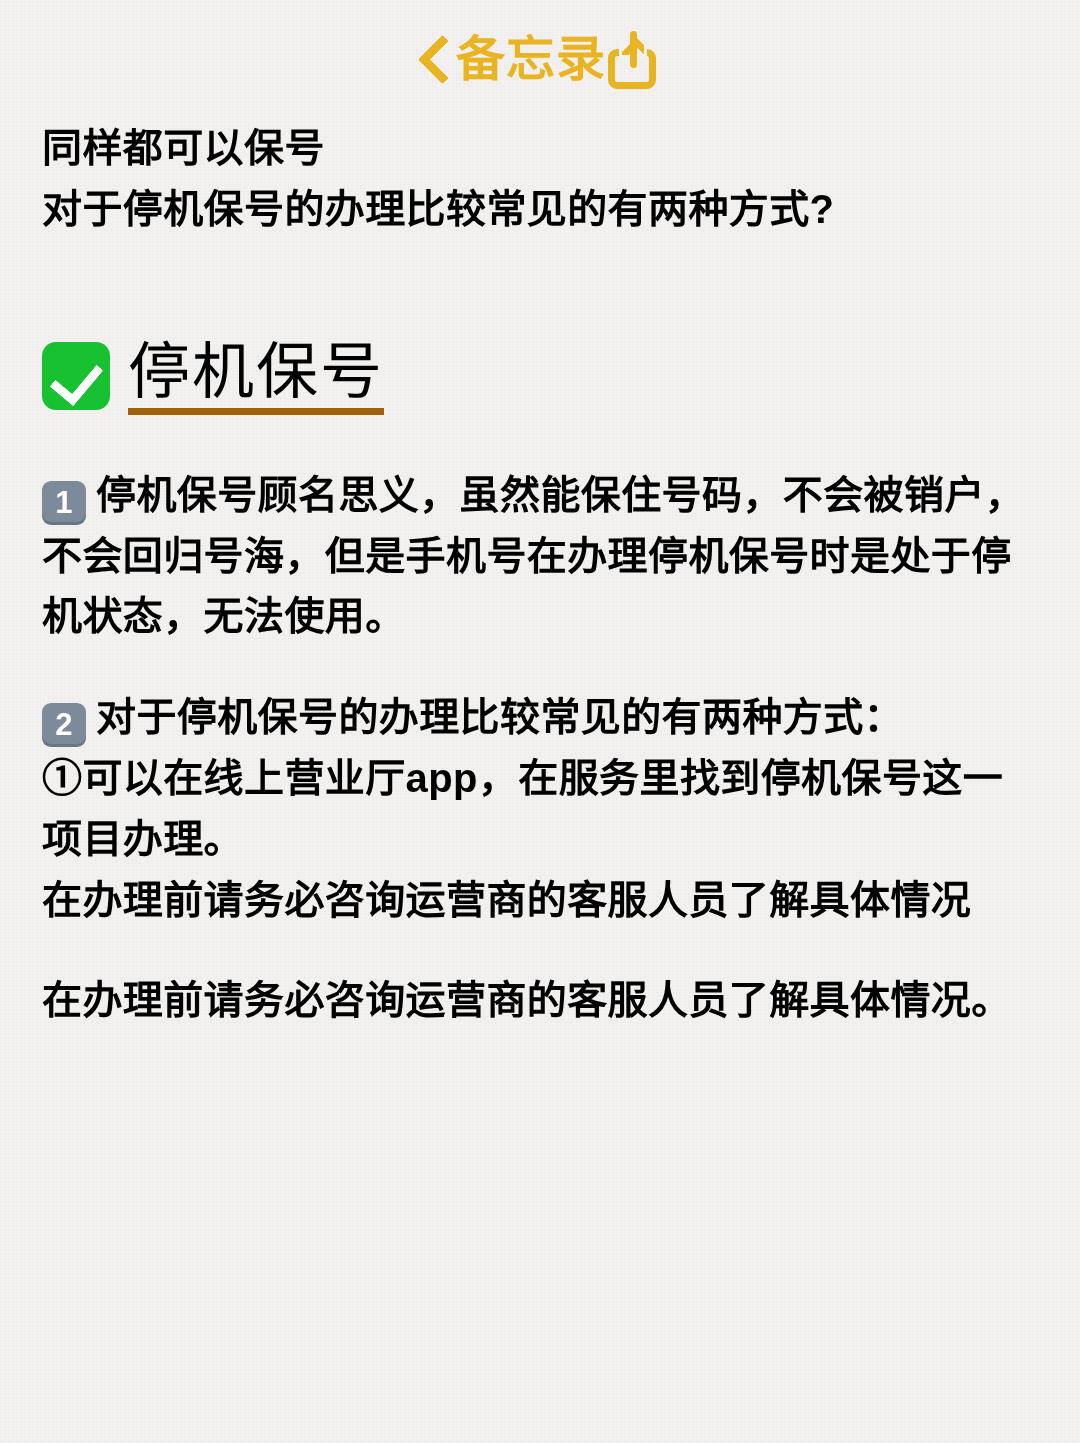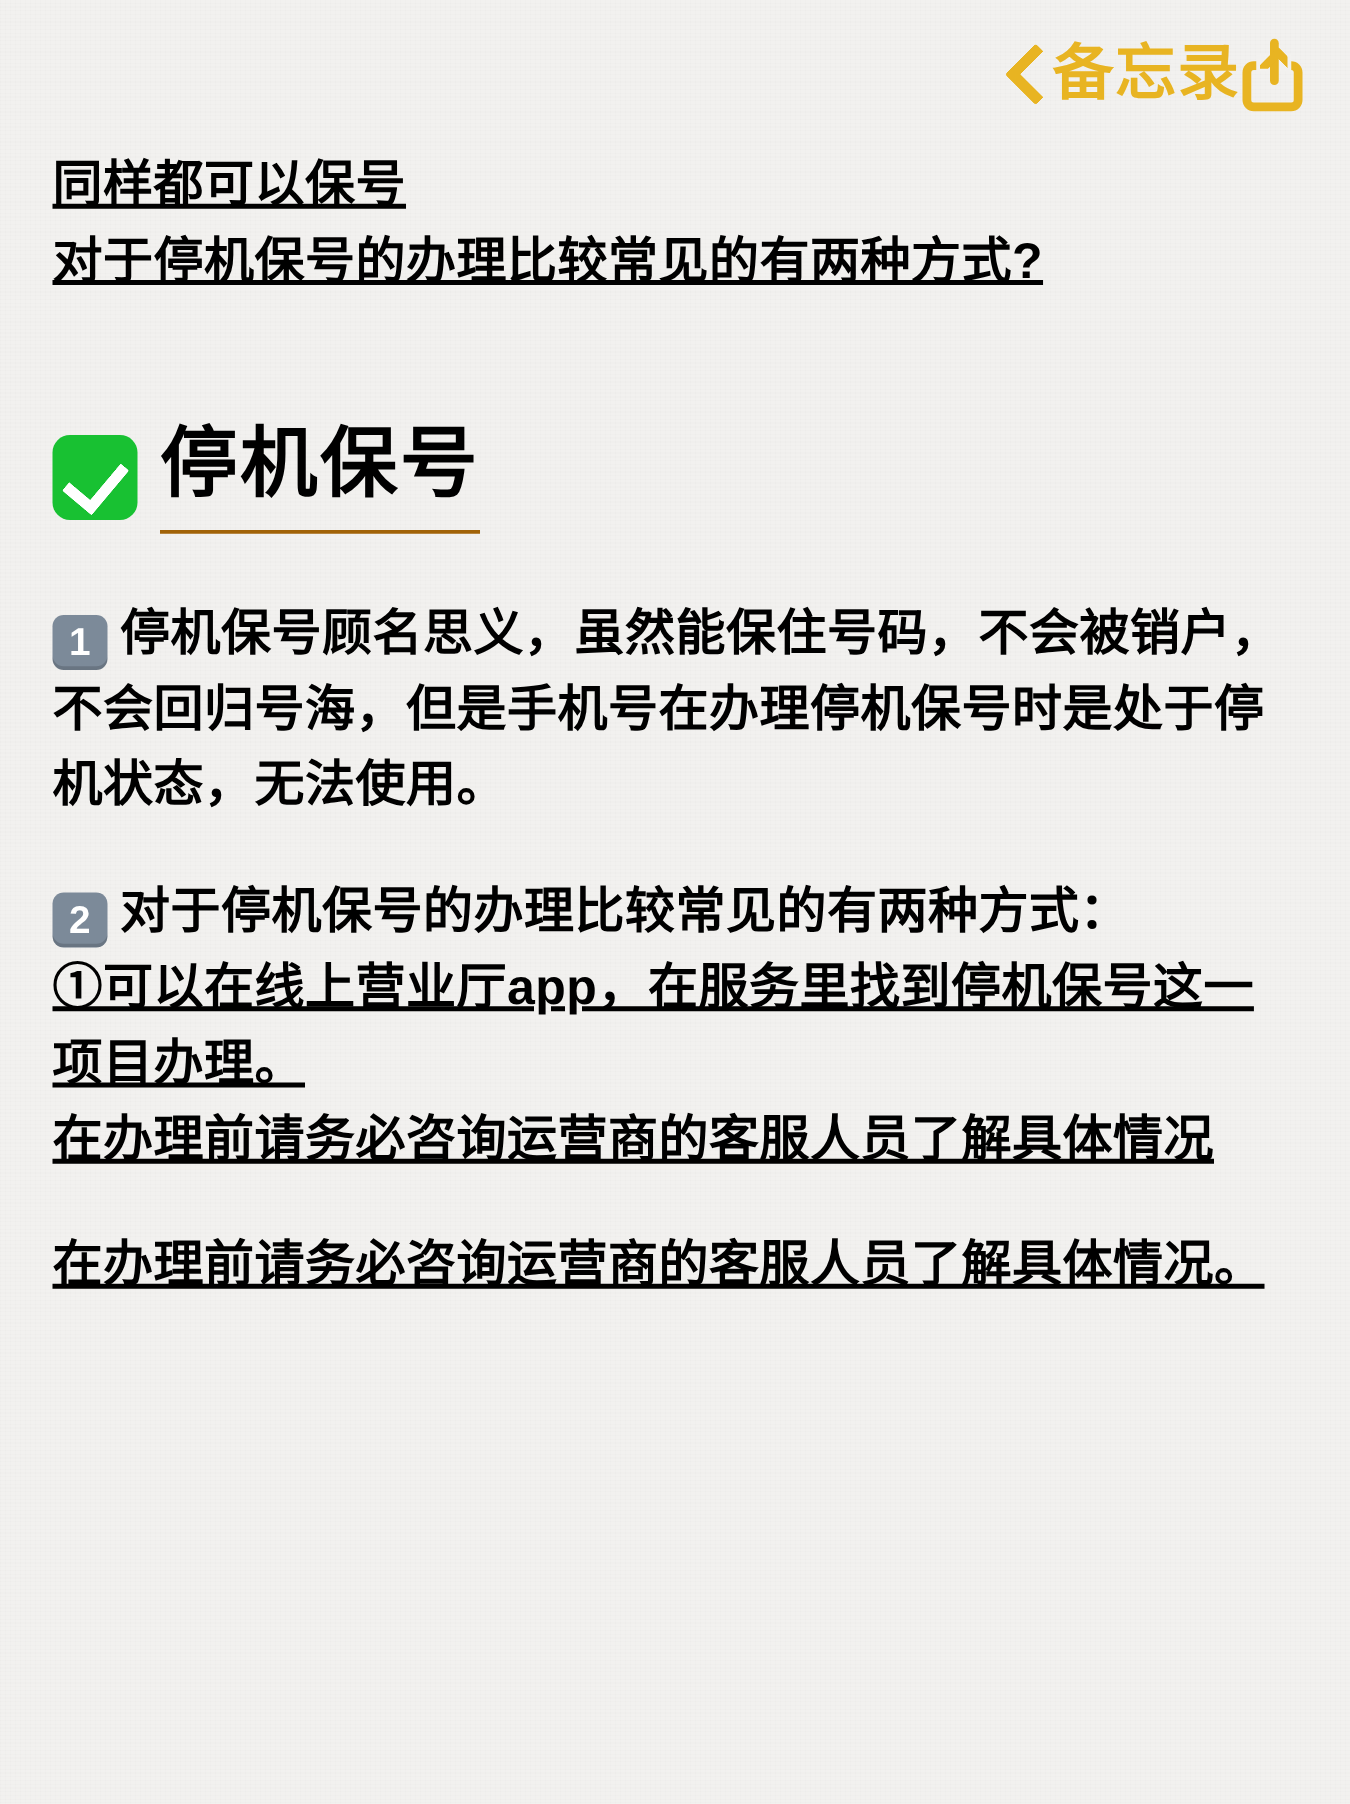--- a/index.html
+++ b/index.html
@@ -27,21 +27,21 @@
     opacity: .9;
     z-index: 0;
   }
 
   .navbar {
     position: relative;
     z-index: 2;
     height: 118px;
     display: flex;
     align-items: center;
-    justify-content: flex-end;
+    justify-content: center;
     padding: 0 34px 0 30px;
     box-sizing: border-box;
   }
   .nav-back {
     display: flex;
     align-items: center;
     gap: 10px;
     color: #e8b422;
     cursor: pointer;
   }
@@ -133,21 +133,20 @@
     z-index: 2;
     padding: 0 44px 0 42px;
     box-sizing: border-box;
     font-size: 40px;
     line-height: 1.52;
     letter-spacing: 0.4px;
     font-weight: 700;
   }
   .para {
     margin: 0 0 0 0;
-    text-decoration: underline;
   }
   .gap-md { height: 40px; }
   .gap-lg { height: 44px; }
 
   .red { color: #f51b13; }
 
   .heading-row {
     display: flex;
     align-items: center;
     gap: 18px;
@@ -168,24 +167,24 @@
     top: 13px;
     width: 22px;
     height: 38px;
     border-right: 9px solid #fff;
     border-bottom: 9px solid #fff;
     transform: rotate(40deg);
     border-radius: 2px;
   }
   .heading-text {
     font-size: 62px;
-    font-weight: 700;
+    font-weight: 400;
     line-height: 1.1;
-    border-bottom: 3px solid #a16207;
-    padding-bottom: 18px;
+    border-bottom: 7px solid #a16207;
+    padding-bottom: 2px;
     letter-spacing: 2px;
   }
 
   .num-badge {
     display: inline-block;
     width: 44px;
     height: 44px;
     border-radius: 9px;
     background: #7c8a99;
     color: #fff;

